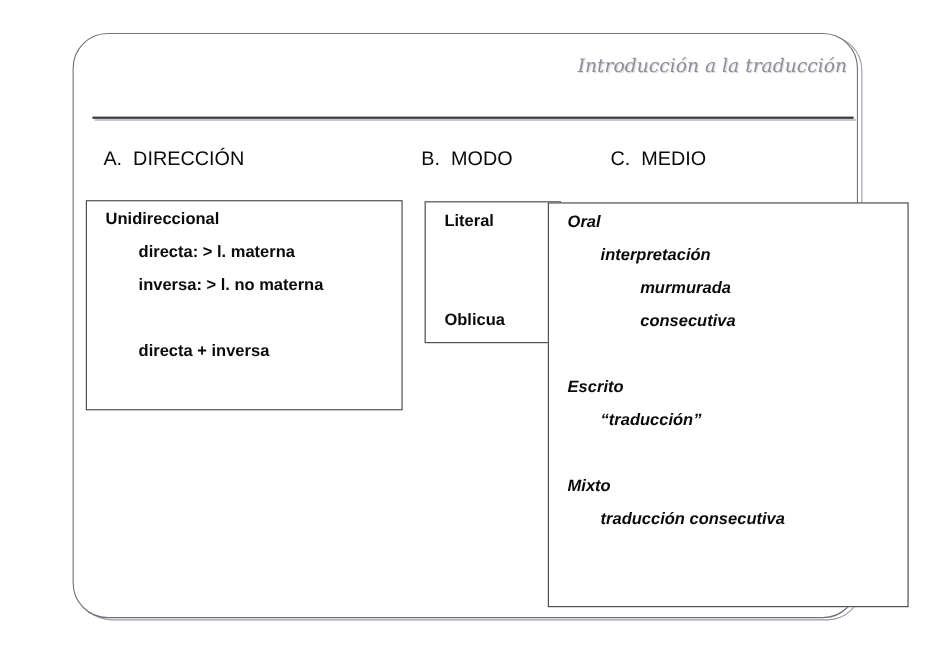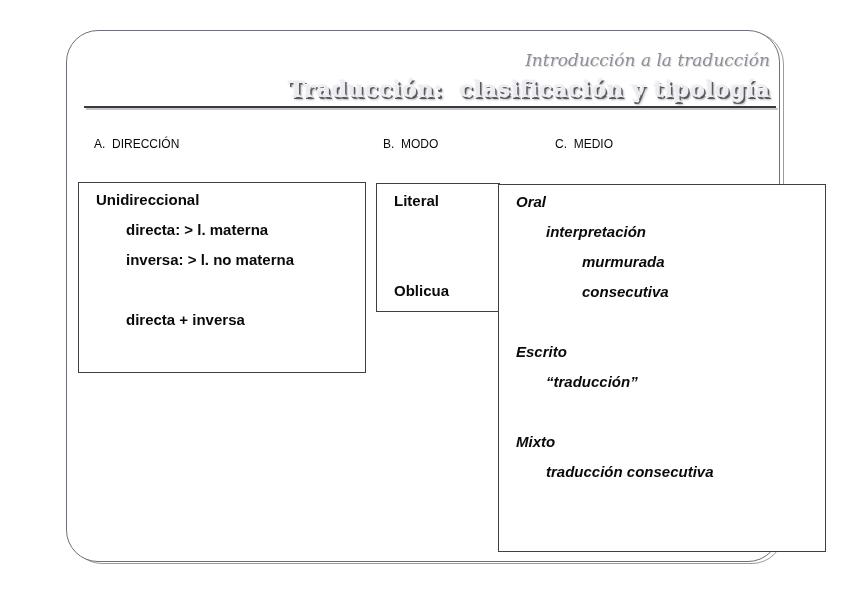--- a/index.html
+++ b/index.html
@@ -47,54 +47,53 @@
     text-shadow:-1px -1px 0 #f6f6fa, 1.5px 1.5px 0 var(--title-shadow), 2.5px 2.5px 2px rgba(130,130,140,0.55);
     white-space:pre;
   }
   .rule{
     position:absolute;left:84px;top:106px;width:692px;height:2px;
     background:var(--rule-ink);
     box-shadow:2px 2px 0 var(--rule-shadow);
   }
   .col-header{
     position:absolute;top:133px;
-    font-size:12px;line-height:22px;font-weight:400;
+    font-size:18px;line-height:22px;font-weight:400;
     color:var(--body-ink);white-space:pre;
   }
   .col-header.a{left:94px;}
   .col-header.b{left:383px;}
   .col-header.c{left:555px;}
   .box{
     position:absolute;box-sizing:border-box;
     border:1.5px solid var(--box-border);
     background:var(--bg);
     padding-top:2px;
     overflow:hidden;
     padding-left:12px;
   }
   .box.a{left:78px;top:182px;width:288px;height:191px;}
-  .box.b{left:376px;top:183px;width:124px;height:129px;}
+  .box.b{left:386px;top:183px;width:124px;height:129px;}
   .box.c{left:498px;top:184px;width:328px;height:368px;font-style:italic;}
   .line{
     height:30px;line-height:30px;
     font-size:15px;font-weight:bold;
     padding-left:5px;white-space:pre;
   }
   .line.ind1{padding-left:35px;}
   .line.ind2{padding-left:71px;}
 </style>
 </head>
 <body>
 
 <div class="canvas">
   <div class="slide-shadow"></div>
   <div class="slide-frame"></div>
 
   <div class="subtitle">Introducción a la traducción</div>
-  <div class="title">Traducción:  clasificación y tipología</div>
   <div class="rule"></div>
 
   <div class="col-header a">A.  DIRECCIÓN</div>
   <div class="col-header b">B.  MODO</div>
   <div class="col-header c">C.  MEDIO</div>
 
   <div class="box a">
     <div class="line">Unidireccional</div>
     <div class="line ind1">directa: &gt; l. materna</div>
     <div class="line ind1">inversa: &gt; l. no materna</div>

